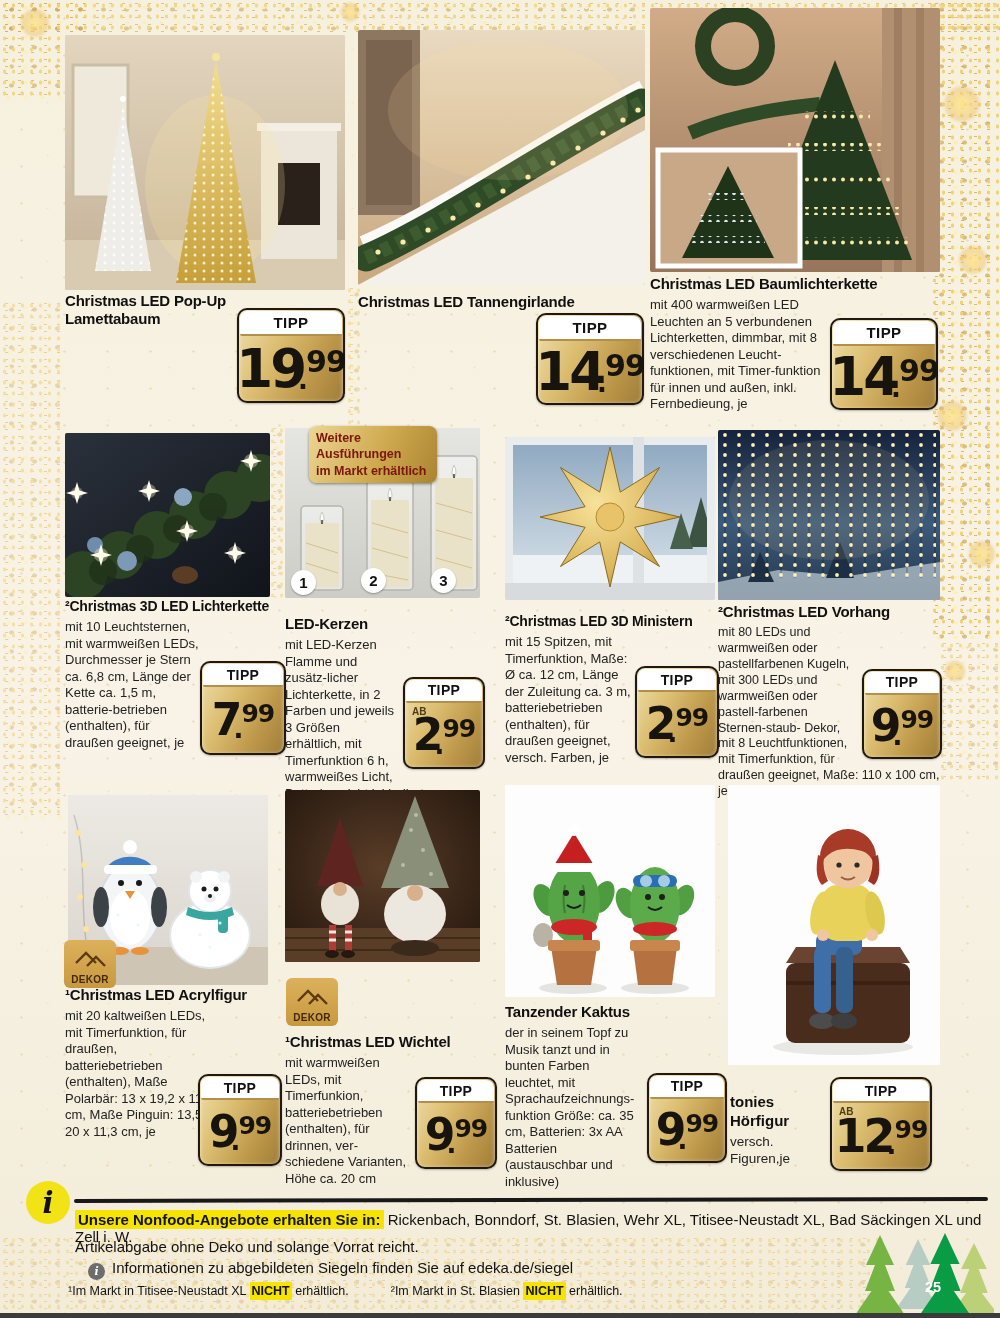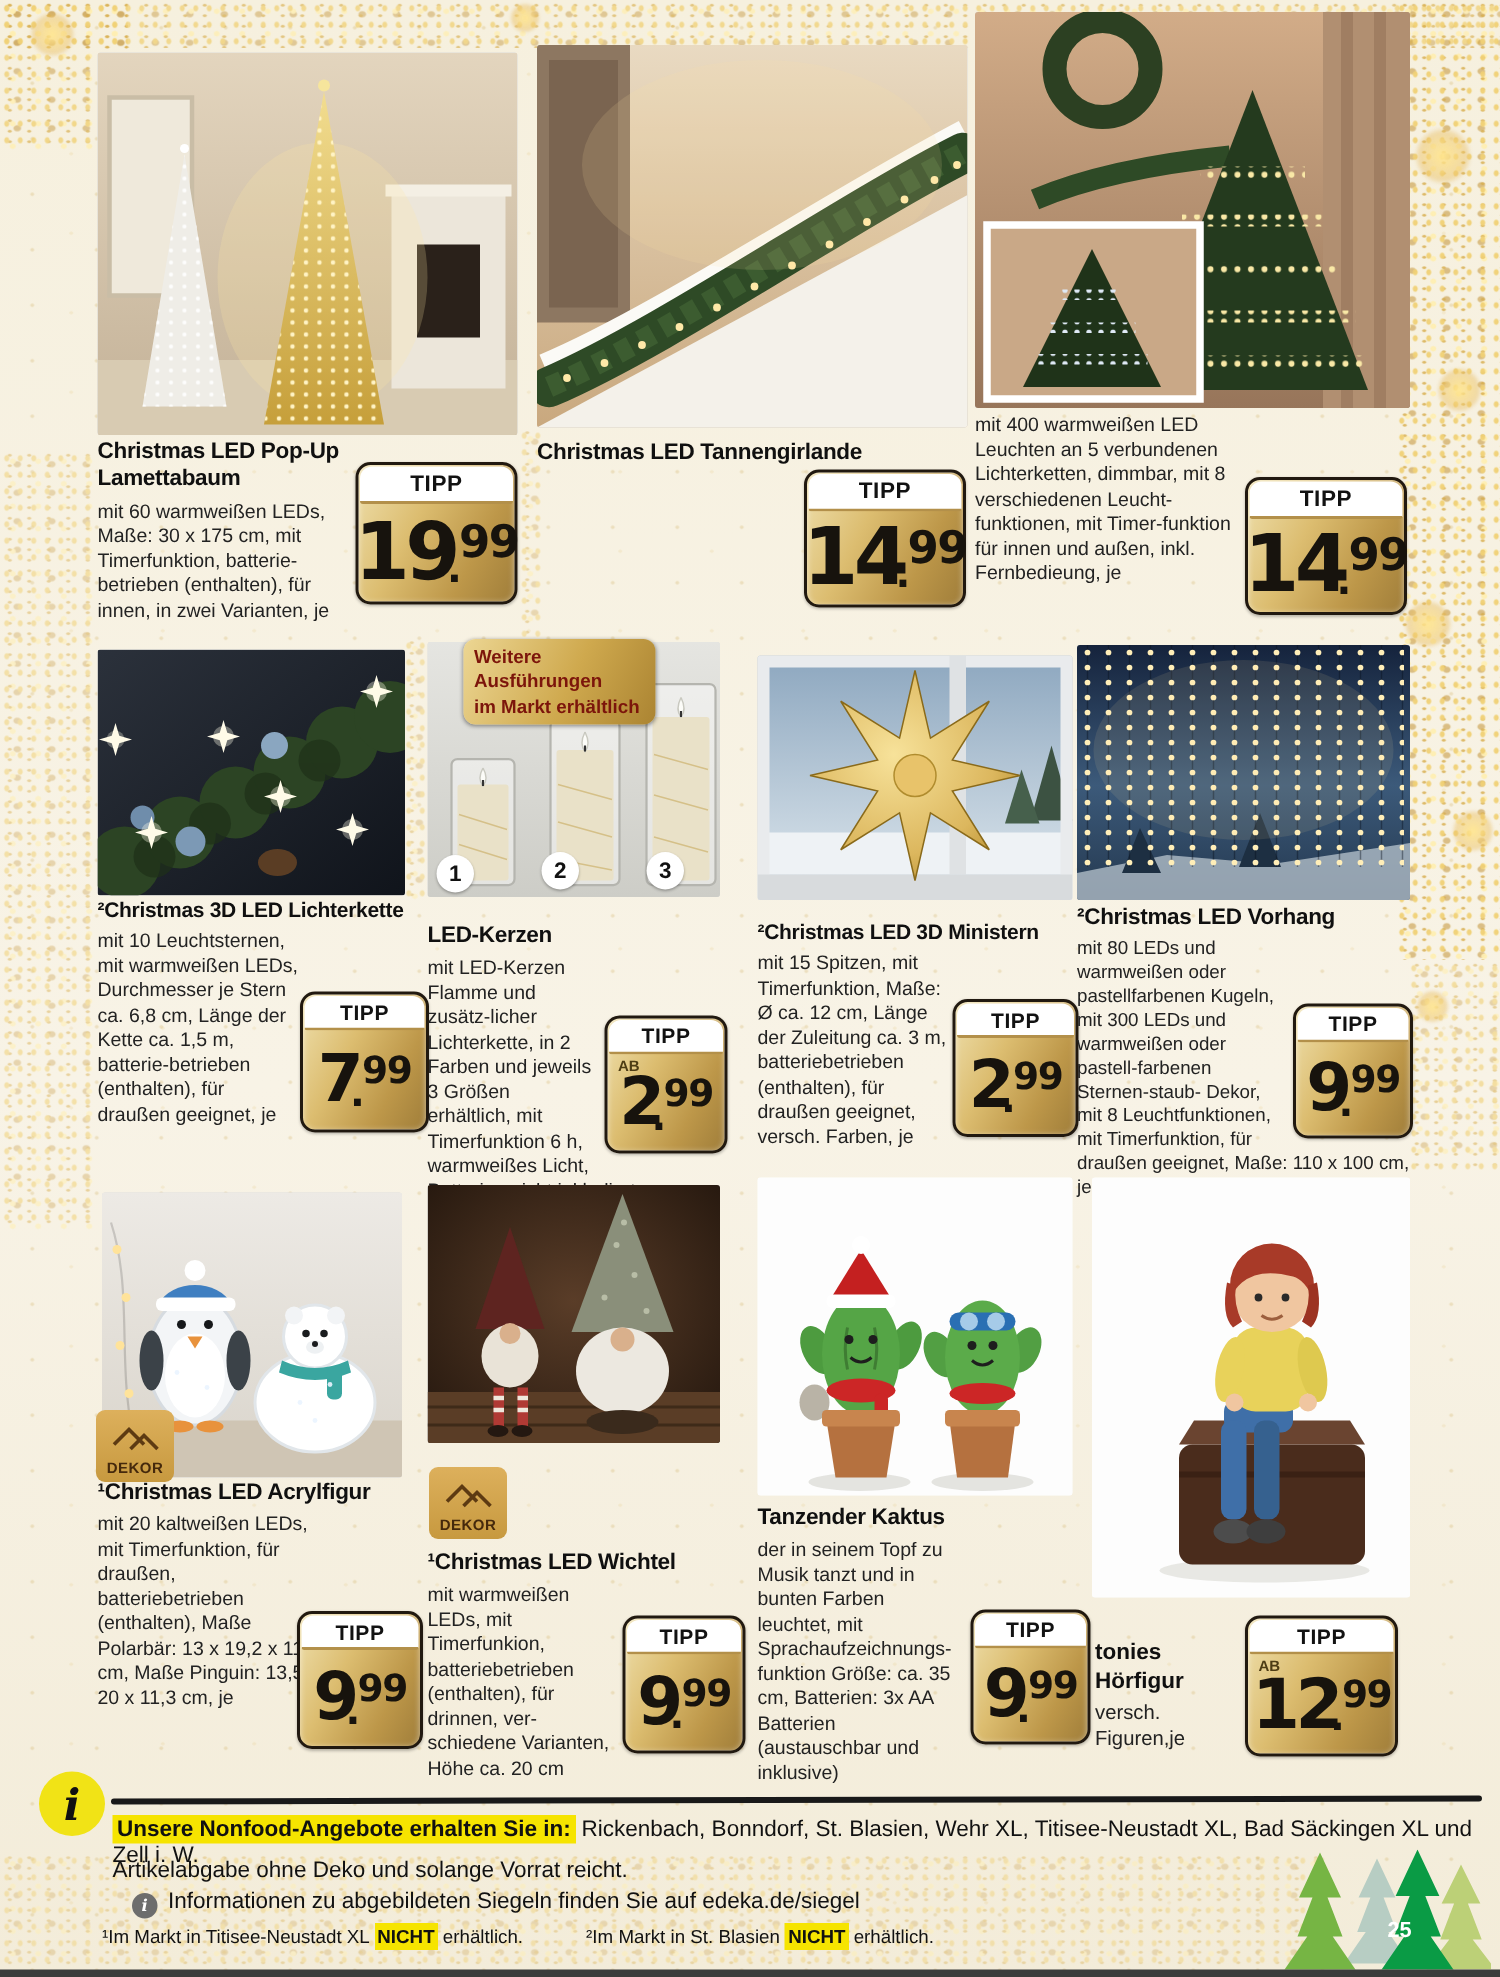--- a/index.html
+++ b/index.html
@@ -205,21 +205,20 @@
   <rect x="8" y="142" width="142" height="116" fill="#c9a887" stroke="#ffffff" stroke-width="5"></rect>
   <polygon points="78,158 32,250 124,250" fill="#1f3319"></polygon>
   <rect x="58" y="185" width="40" height="7" fill="url(#c-cd)"></rect>
   <rect x="50" y="207" width="57" height="7" fill="url(#c-cd)"></rect>
   <rect x="42" y="228" width="73" height="7" fill="url(#c-cd)"></rect>
 </svg>
 </div>
 
 <div class="card" style="left:65px;top:292px;width:282px;height:142px">
   <div class="title" style="width:175px">Christmas LED Pop-Up Lamettabaum</div>
-  <div class="desc" style="width:172px">mit 60 warmweißen LEDs, Maße: 30 x 175 cm, mit Timerfunktion, batterie-betrieben (enthalten), für innen, in zwei Varianten, je</div>
   <div class="badge badge-lg" style="left:172px;top:16px;width:108px;height:95px">
     <div class="badge-tab">TIPP</div>
     <div class="badge-price">
       <span class="euros">19</span>
       <span class="frac">
           <span class="cents">99</span>
           <span class="pdot">.</span>
         </span>
     </div>
   </div>
@@ -233,20 +232,21 @@
       <span class="euros">14</span>
       <span class="frac">
           <span class="cents">99</span>
           <span class="pdot">.</span>
         </span>
     </div>
   </div>
 </div>
 
 <div class="card" style="left:650px;top:275px;width:290px;height:145px">
+  <div class="title">Christmas LED Baumlichterkette</div>
   <div class="desc" style="width:183px">mit 400 warmweißen LED Leuchten an 5 verbundenen Lichterketten, dimmbar, mit 8 verschiedenen Leucht-funktionen, mit Timer-funktion für innen und außen, inkl. Fernbedieung, je</div>
   <div class="badge badge-lg" style="left:180px;top:43px;width:108px;height:92px">
     <div class="badge-tab">TIPP</div>
     <div class="badge-price">
       <span class="euros">14</span>
       <span class="frac">
           <span class="cents">99</span>
           <span class="pdot">.</span>
         </span>
     </div>

